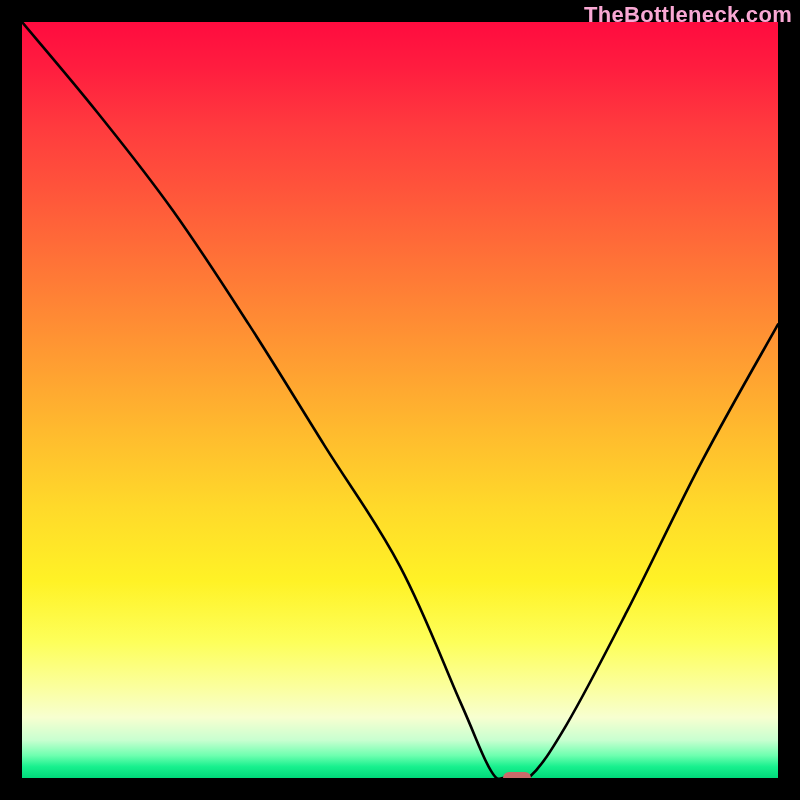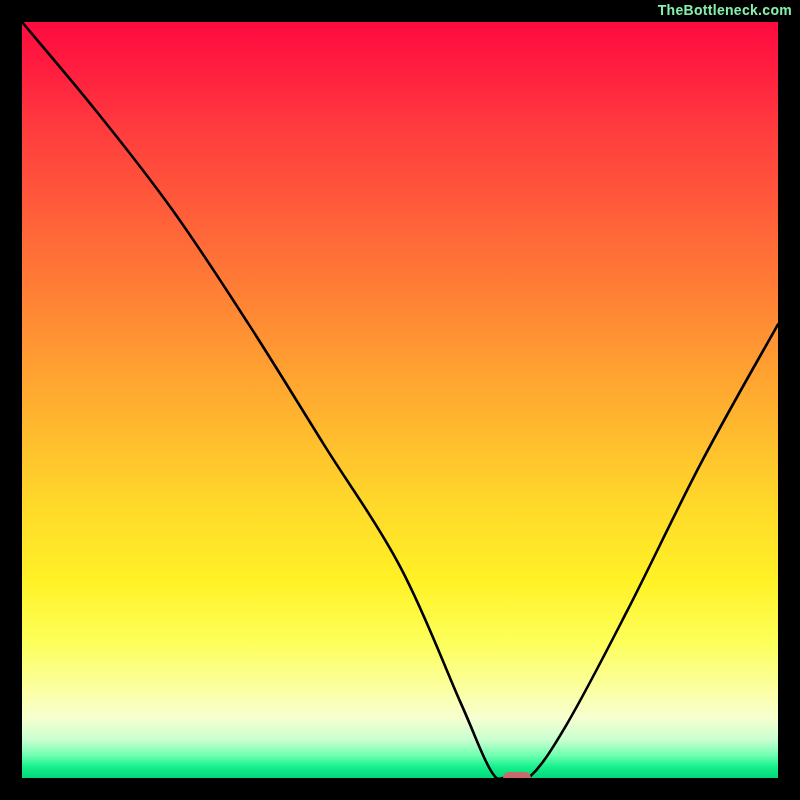--- a/index.html
+++ b/index.html
@@ -63,23 +63,23 @@
   .marker {
     position: absolute;
     background: #c96a6a;
     border-radius: 6px;
   }
   .watermark {
     position: absolute;
     top: 2px;
     right: 8px;
     font-family: Arial, Helvetica, sans-serif;
-    font-size: 14px;
+    font-size: 22px;
     font-weight: 600;
-    color: #86efac;
+    color: #f9a8d4;
     letter-spacing: 0.3px;
     user-select: none;
   }
 </style>
 </head>
 <body>
 
 <div class="frame">
 
   <div class="plot-area">

